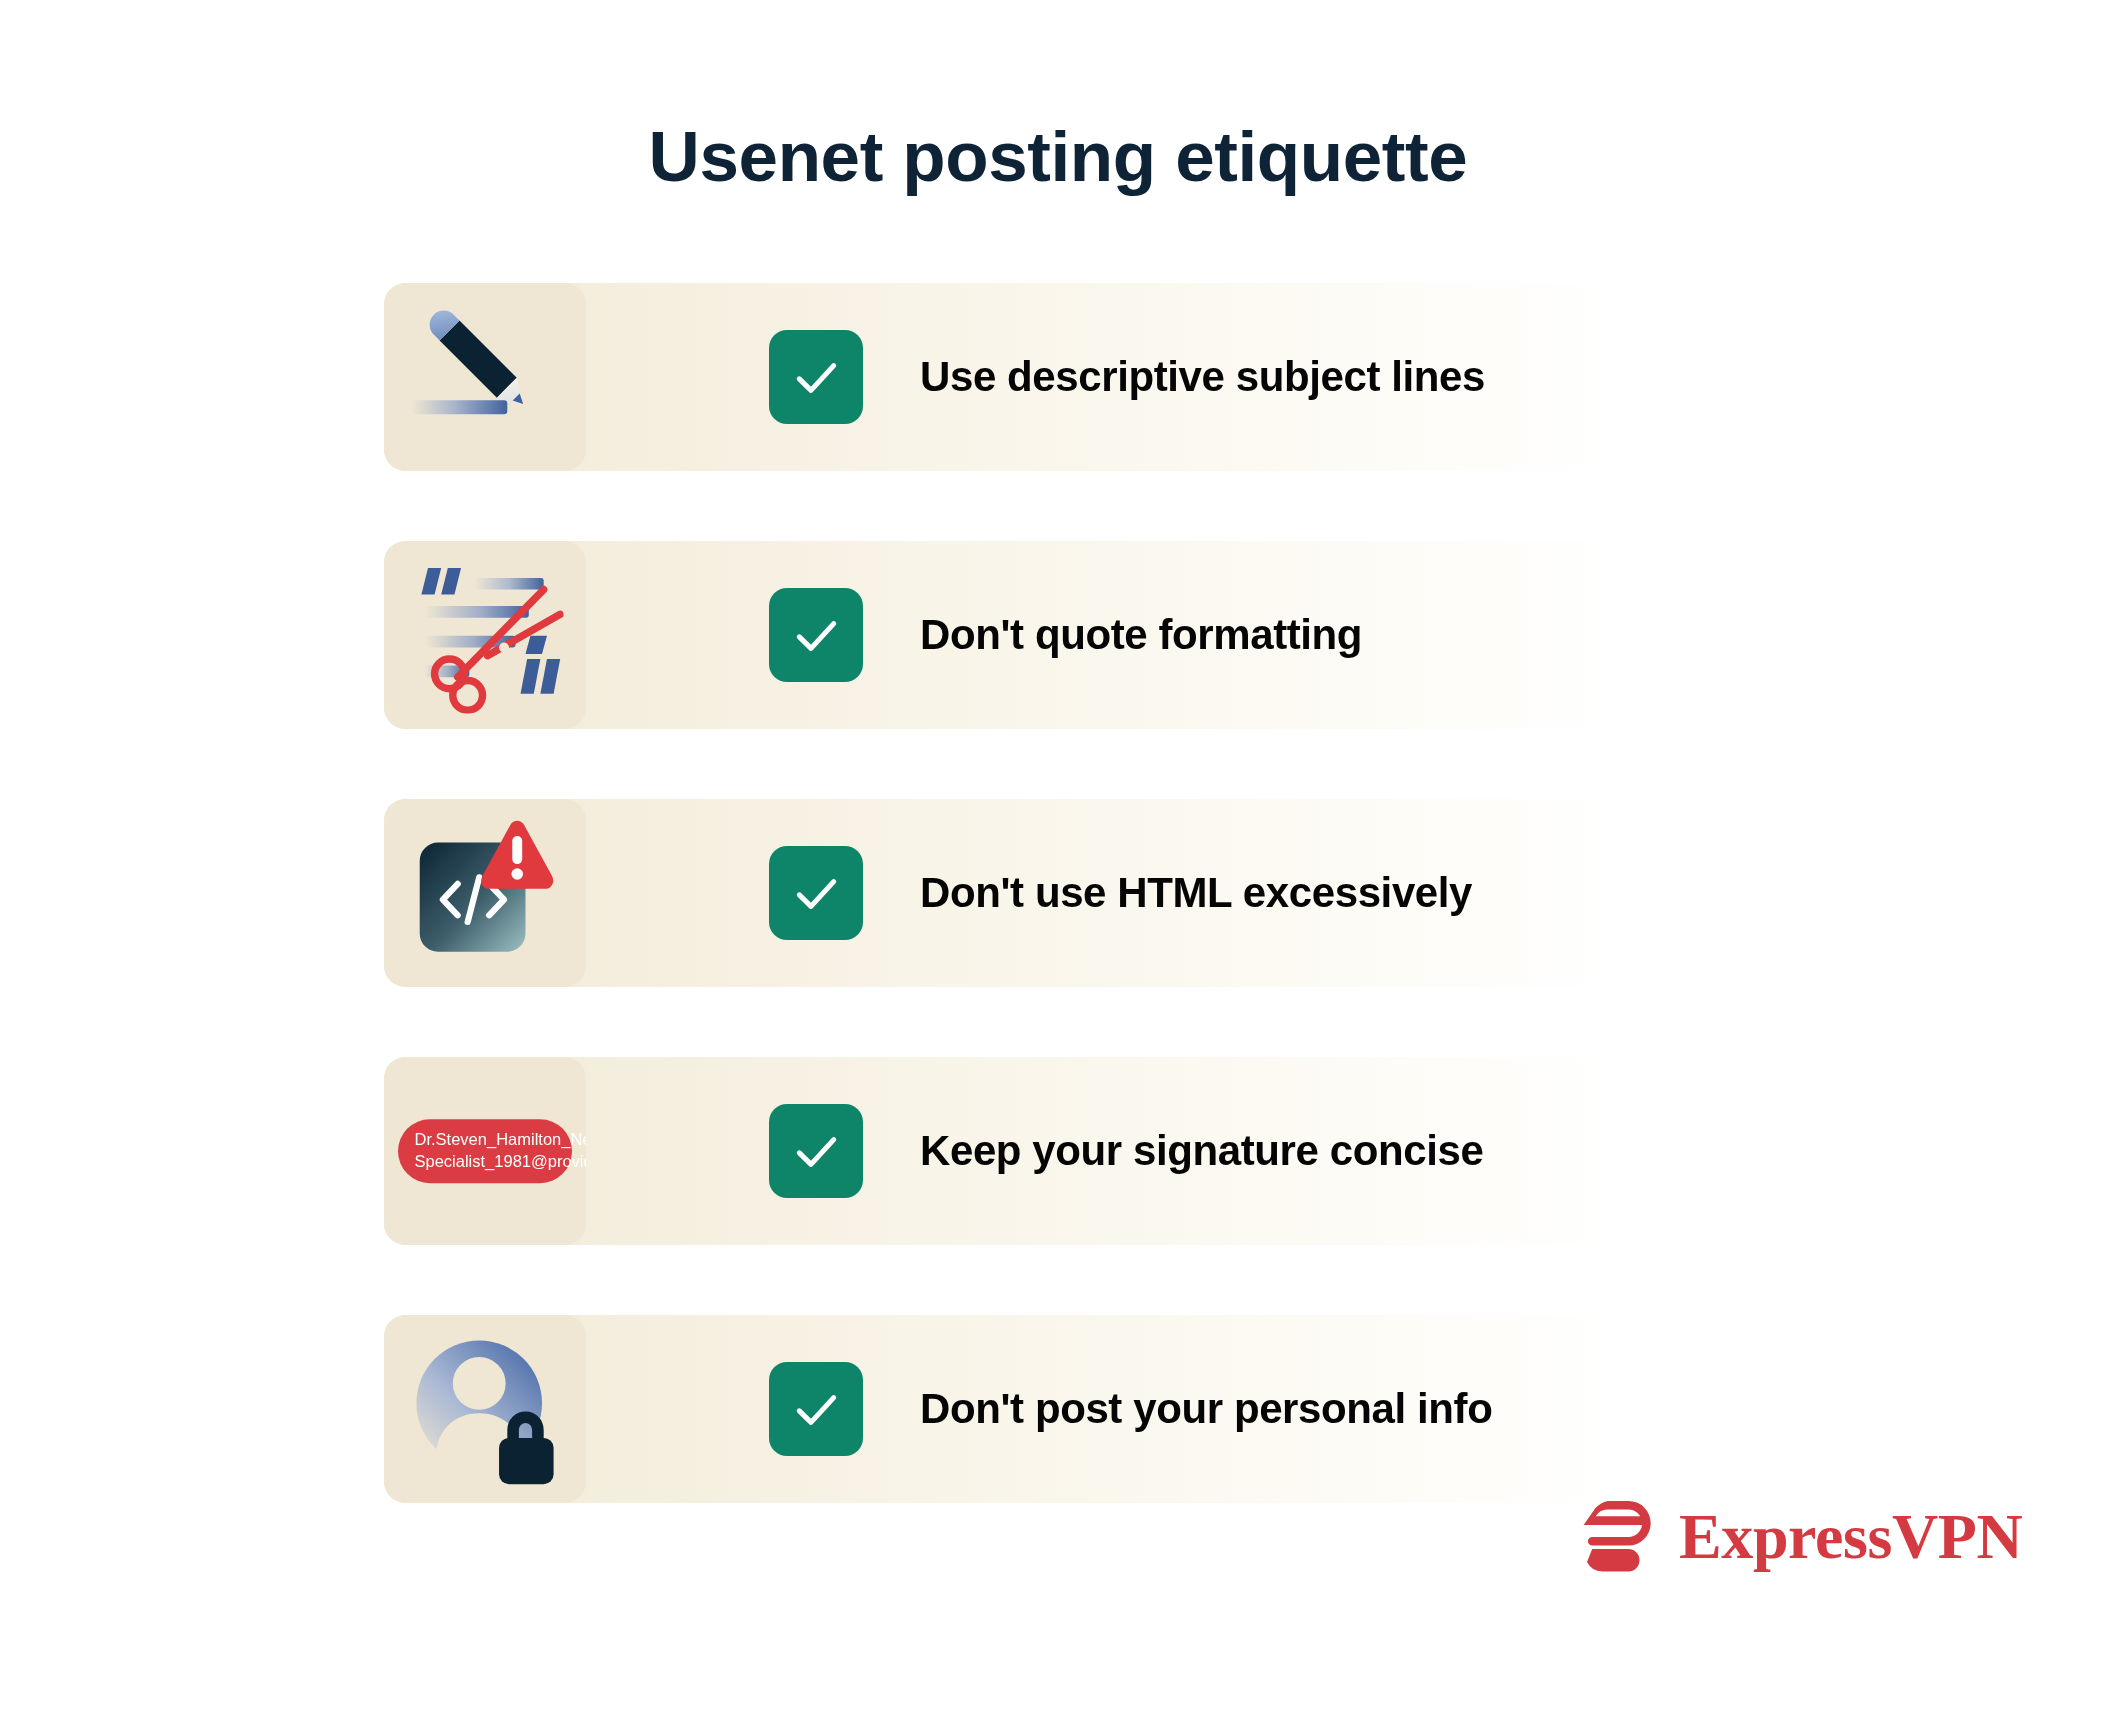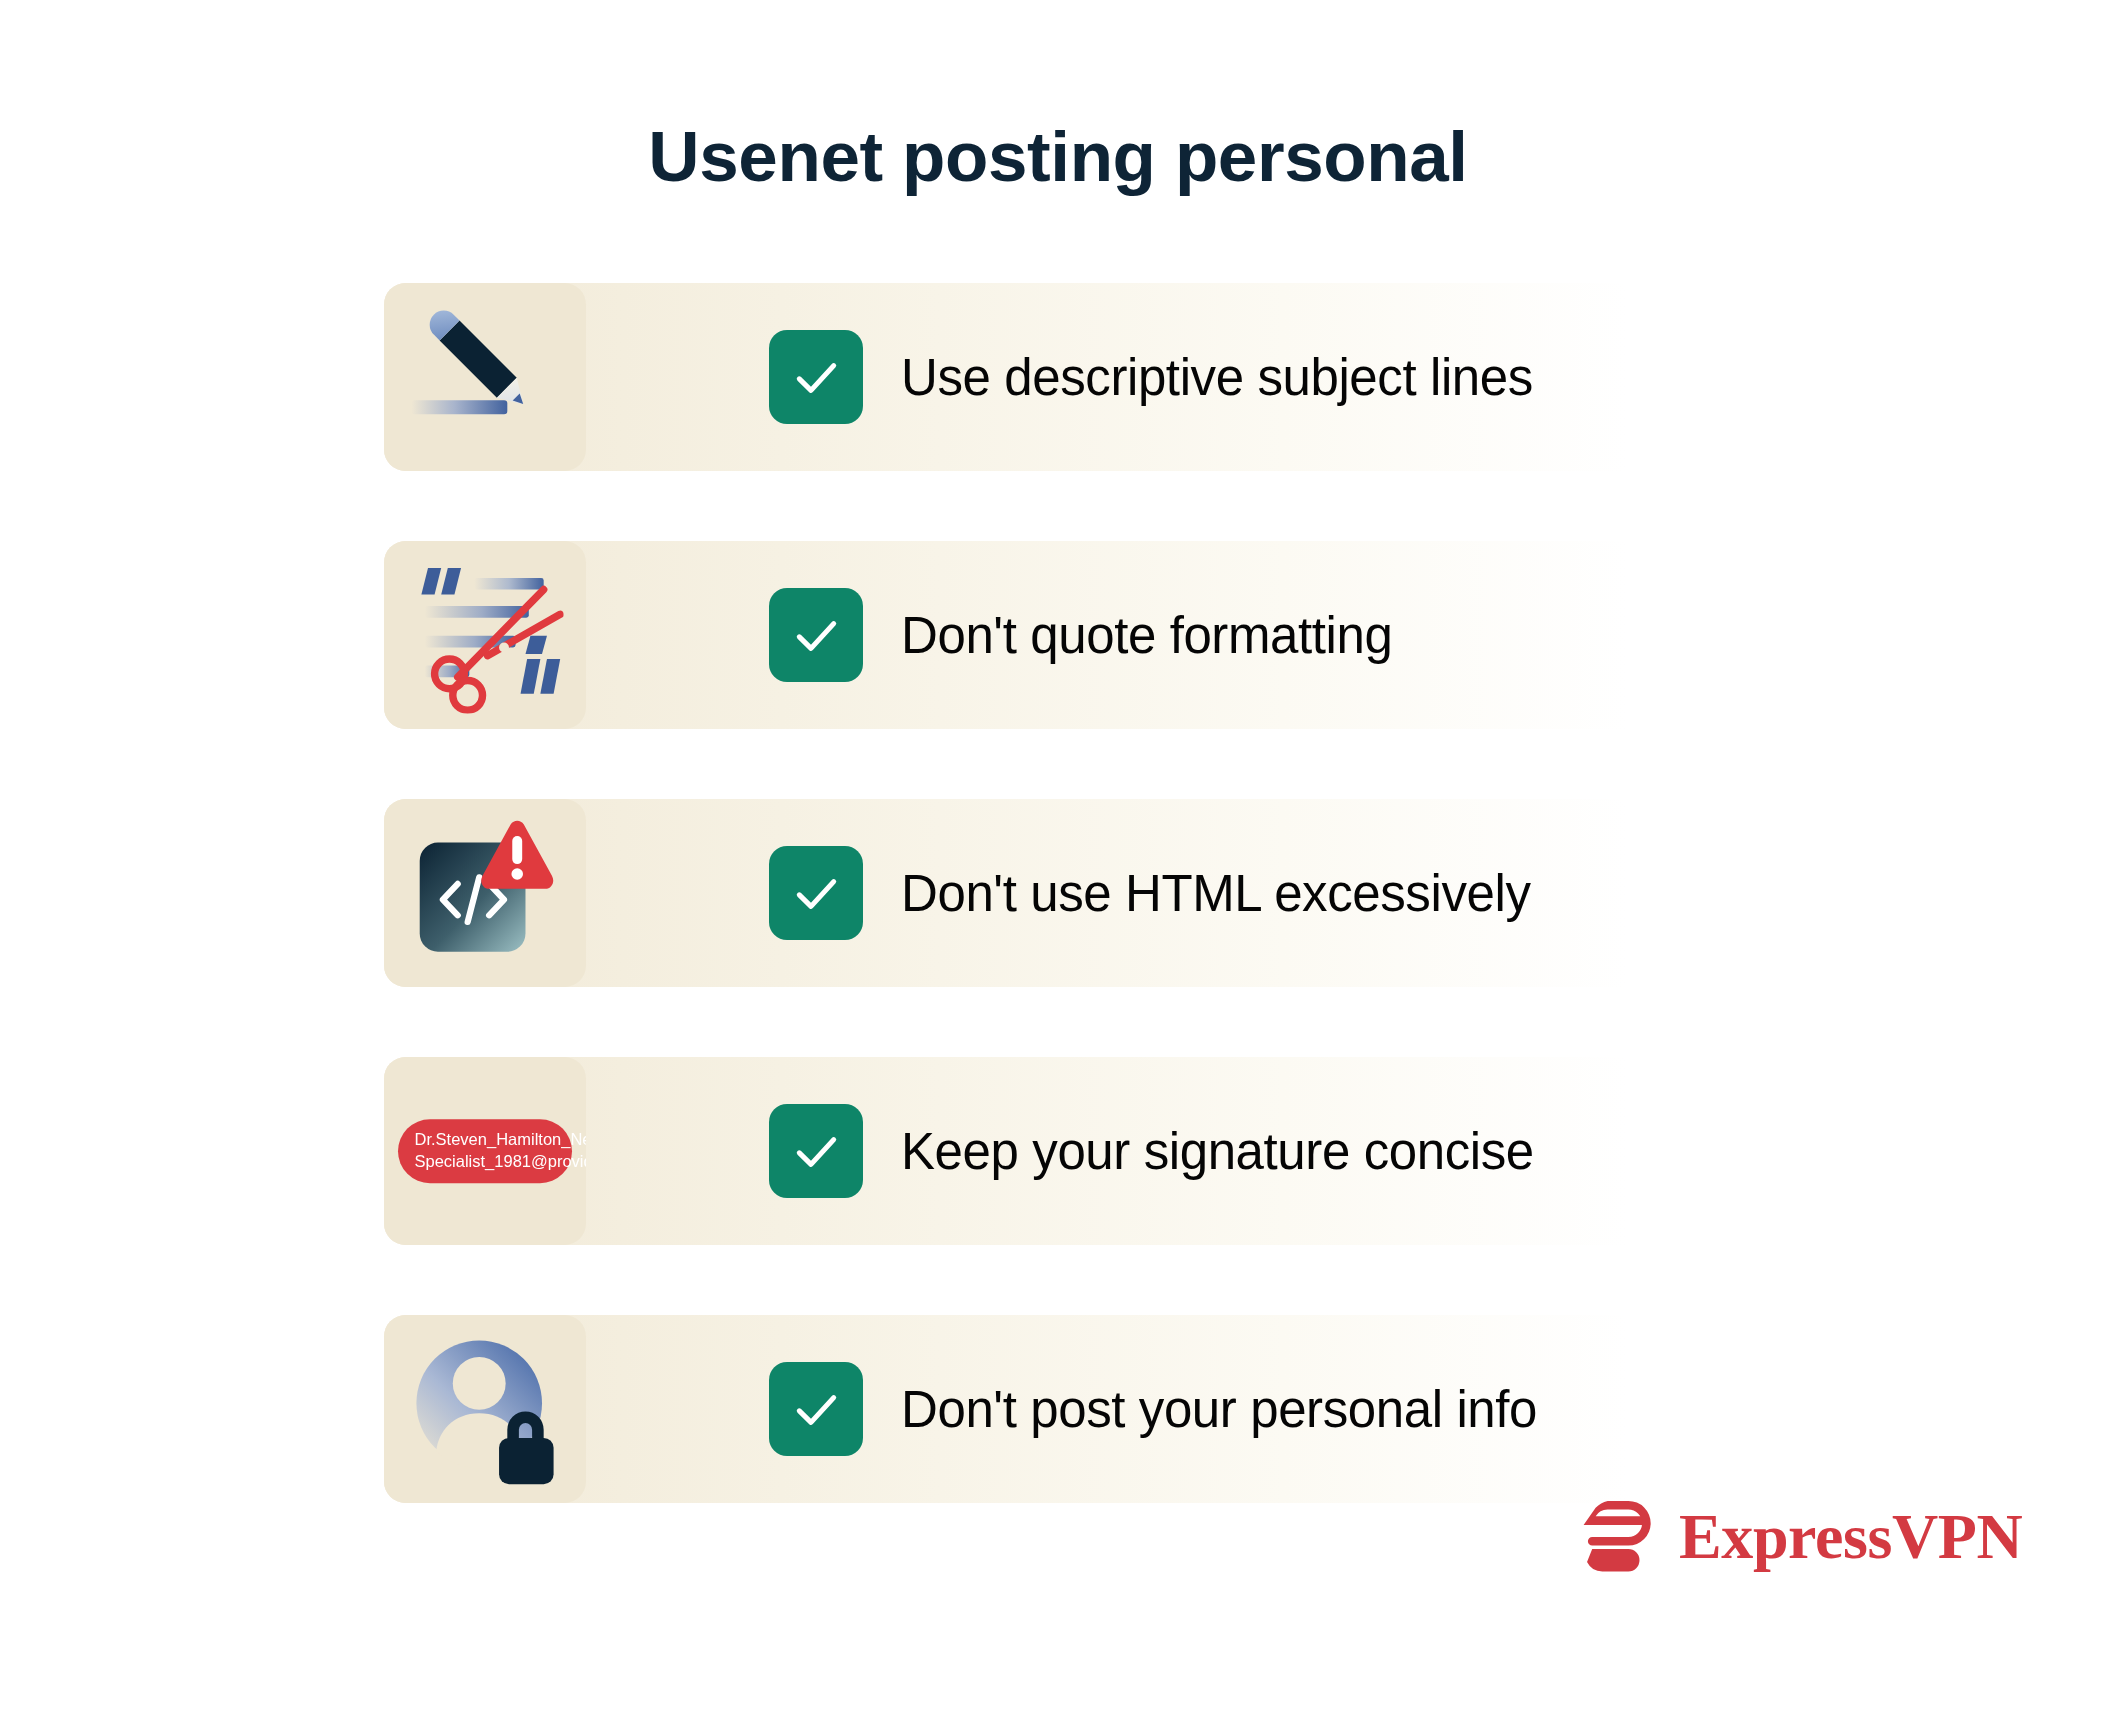--- a/index.html
+++ b/index.html
@@ -78,25 +78,25 @@
     border-radius: 18px;
     background: #0E8568;
     display: flex;
     align-items: center;
     justify-content: center;
   }
   .checkbox svg { width: 55px; height: 55px; display: block; }
 
   .row-label {
     position: absolute;
-    left: 517px;
+    left: 536px;
     top: 50%;
     transform: translateY(-50%);
-    font-size: 51px;
-    font-weight: 400;
+    font-size: 42px;
+    font-weight: 700;
     color: #050505;
     white-space: nowrap;
     letter-spacing: -0.4px;
   }
 
   .sig-pill {
     position: absolute;
     left: 50%;
     top: 50%;
     transform: translate(-50%, -50%);
@@ -127,21 +127,21 @@
     color: #D33A42;
     letter-spacing: -0.4px;
     line-height: 1;
   }
 </style>
 </head>
 <body>
 
 <div class="page">
 
-  <div class="title">Usenet posting personal</div>
+  <div class="title">Usenet posting etiquette</div>
 
   <div class="rows">
 
     <div class="row">
       <div class="icon-tile">
         <svg class="icon-art" viewBox="0 0 190 190">
           <defs>
             <linearGradient id="lineg1" x1="0" y1="0" x2="1" y2="0">
               <stop offset="0" stop-color="#EFE7D3"></stop>
               <stop offset="0.45" stop-color="#A8B4CC"></stop>

